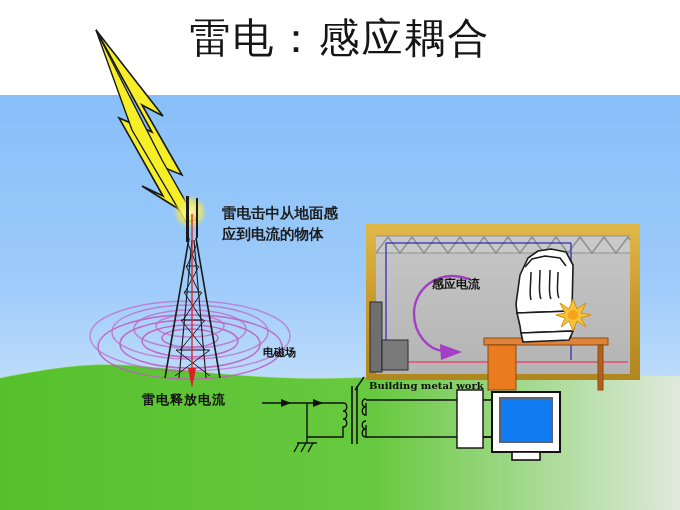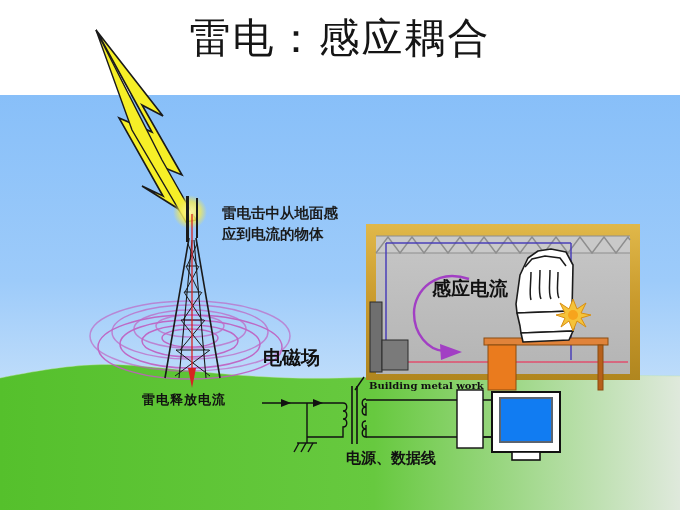--- a/index.html
+++ b/index.html
@@ -12,26 +12,26 @@
   #title{
     left:0;top:12px;width:680px;text-align:center;
     font-size:41px;line-height:52px;color:#151515;letter-spacing:2px;
     font-family:"DejaVu Serif","Liberation Serif",serif;
   }
   #lbl-struck{
     left:222px;top:203px;width:130px;
     font-size:14.5px;line-height:20.5px;color:#1b1b1b;font-weight:600;
     white-space:normal;
   }
-  #lbl-emfield{left:263px;top:345px;font-size:19px;color:#111;font-weight:700;}
+  #lbl-emfield{left:263px;top:345px;font-size:11px;color:#111;font-weight:700;}
   #lbl-discharge{left:142px;top:391px;font-size:13px;color:#111;font-weight:700;letter-spacing:1px;}
   #lbl-powerdata{left:346px;top:449px;font-size:15px;color:#111;font-weight:700;}
   #lbl-building{left:369px;top:380px;font-size:10px;color:#111;font-weight:bold;
      font-family:"DejaVu Serif","Liberation Serif",serif;}
-  #lbl-induced{left:432px;top:276px;font-size:19px;color:#111;font-weight:700;}
+  #lbl-induced{left:432px;top:276px;font-size:12px;color:#111;font-weight:700;}
 
   
   #wm-wrap{position:absolute;left:470px;top:462px;width:205px;height:44px;margin-top:48px;}
   #wm-back{position:absolute;left:20px;top:0px;font-size:30px;color:#cfd8cd;
       font-family:"DejaVu Serif","Liberation Serif",serif;letter-spacing:1px;opacity:.85;}
   #wm-back2{position:absolute;left:18px;top:26px;font-size:17px;color:#c9d2c7;
       font-family:"DejaVu Serif","Liberation Serif",serif;font-style:italic;letter-spacing:.5px;}
   #wm-front{position:absolute;left:42px;top:10px;font-size:15px;color:#9aa79a;font-weight:400;}
   #wm-icon{position:absolute;left:6px;top:10px;width:30px;height:20px;}
 </style>
@@ -229,21 +229,20 @@
   </svg>
 
   <div class="txt" id="lbl-struck">雷电击中从地面感应到电流的物体</div>
 
   <div class="txt" id="title">雷电：感应耦合</div>
 
   <div class="txt" id="lbl-emfield">电磁场</div>
 
   <div class="txt" id="lbl-discharge">雷电释放电流</div>
 
-  <div class="txt" id="lbl-powerdata">电源、数据线</div>
 
   <div class="txt" id="lbl-building">Building metal work</div>
 
   <div class="txt" id="lbl-induced">感应电流</div>
 
   <div id="wm-wrap">
     <div id="wm-back">嘉峪检测网</div>
     <div id="wm-back2">AnyTesting.com</div>
     <svg id="wm-icon" viewBox="0 0 30 20">
       <ellipse cx="10" cy="9" rx="9" ry="7" fill="none" stroke="#b9c5b9" stroke-width="1.4"></ellipse>

